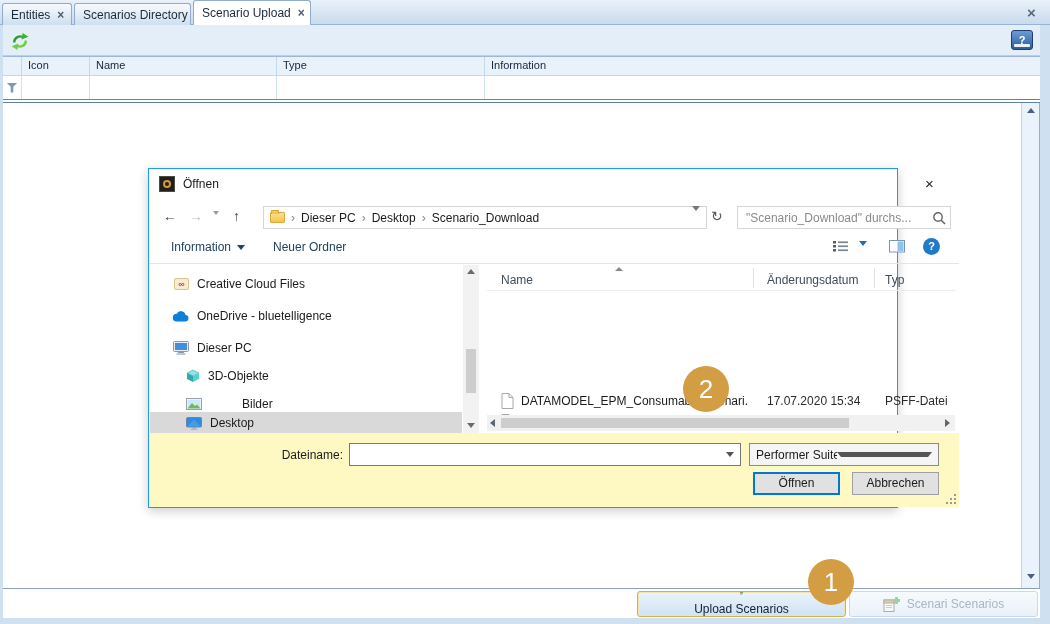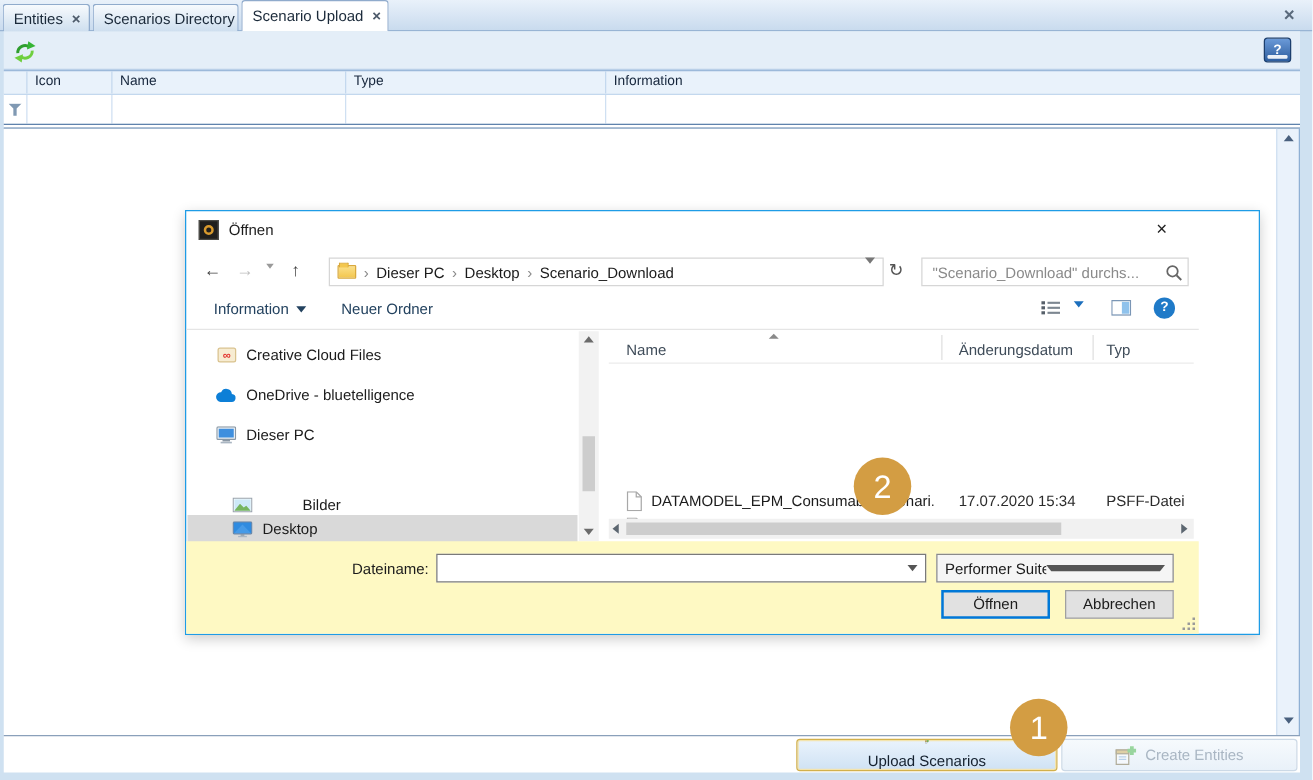--- a/index.html
+++ b/index.html
@@ -65,21 +65,21 @@
                 border:1px solid #ccd9e6; color:#a9b6c3; }
   .btn-create svg { opacity:.45; }
 
   
   .badge { width:46px; height:46px; border-radius:50%; background:#d39d43; color:#fff;
            font-size:26px; line-height:46px; text-align:center; z-index:60; }
   .badge-2 { left:683px; top:366px; }
   .badge-1 { left:808px; top:559px; }
 
   
-  .dialog { left:148px; top:168px; width:860px; height:340px; background:#fff;
+  .dialog { left:148px; top:168px; width:750px; height:340px; background:#fff;
             border:1px solid #1e9ce6; box-shadow:0 3px 10px rgba(0,0,0,.2); z-index:20; color:#1b1b1b; }
   .dlg-title { left:0; top:0; width:100%; height:30px; }
   .app-ico { left:10px; top:7px; width:16px; height:16px; background:#201f1d; border:1px solid #4a4a46;
              display:flex; align-items:center; justify-content:center; }
   .app-ico span { width:8px; height:8px; border:2px solid #d89a2e; border-radius:50%; display:block; }
   .dlg-title-text { left:34px; top:8px; }
   .dlg-close { left:776px; top:6px; font-size:15px; color:#222; }
 
   
   .nav-glyph { font-size:14px; color:#444; top:39px; }
@@ -230,21 +230,21 @@
     </div>
     <div class="abs action-btn btn-create">
       <svg width="17" height="16" viewBox="0 0 17 16">
         <rect x="1" y="4" width="10" height="11.5" fill="#fff" stroke="#6b5a2a"></rect>
         <rect x="1" y="4" width="10" height="3" fill="#c9a23f" stroke="#6b5a2a"></rect>
         <rect x="3" y="9" width="6" height="1" fill="#7aa7d6"></rect>
         <rect x="3" y="11" width="6" height="1" fill="#7aa7d6"></rect>
         <rect x="12" y="1" width="3" height="7" fill="#2fae2f"></rect>
         <rect x="10" y="3" width="7" height="3" fill="#2fae2f"></rect>
       </svg>
-      <span>Create Entities</span>
+      <span>Scenari Scenarios</span>
     </div>
   </div>
 
   <div class="abs dialog">
 
     <div class="abs dlg-title">
       <div class="abs app-ico">
           <span></span>
         </div>
       <span class="abs dlg-title-text">Öffnen</span>
@@ -317,20 +317,28 @@
     </div>
     <div class="abs side-item" style="top:168px;">
       <svg width="16" height="14" viewBox="0 0 16 14" style="margin-left:23px;">
         <rect x="0.5" y="0.5" width="15" height="10" rx="1" fill="#e8eef3" stroke="#8b98a5"></rect>
         <rect x="2" y="2" width="12" height="7" fill="#3f8fde"></rect>
         <rect x="5" y="10.8" width="6" height="1.4" fill="#8b98a5"></rect>
         <rect x="3.5" y="12.4" width="9" height="1.4" fill="#aab6c2"></rect>
       </svg>
       <span>Dieser PC</span>
     </div>
+    <div class="abs side-item" style="top:196px;">
+      <svg width="14" height="14" viewBox="0 0 14 14" style="margin-left:36px;">
+        <polygon points="7,1 13,4 7,7 1,4" fill="#8fe5e5" stroke="#2f9f9f" stroke-width="0.5"></polygon>
+        <polygon points="1,4 7,7 7,13 1,10" fill="#2fa9a9"></polygon>
+        <polygon points="13,4 7,7 7,13 13,10" fill="#5cd0d0"></polygon>
+      </svg>
+      <span>3D-Objekte</span>
+    </div>
     <div class="abs side-item" style="top:224px;gap:40px;">
       <svg width="16" height="12" viewBox="0 0 16 12" style="margin-left:36px;">
         <rect x="0.5" y="0.5" width="15" height="11" fill="#fff" stroke="#98a2ac"></rect>
         <rect x="1.5" y="1.5" width="13" height="9" fill="#cde9f7"></rect>
         <polygon points="1.5,10.5 6,5 9,8 11,6.5 14.5,10.5" fill="#76b55e"></polygon>
       </svg>
       <span>Bilder</span>
     </div>
     <div class="abs side-item selected" style="top:243px;">
       <svg width="16" height="13" viewBox="0 0 16 13" style="margin-left:36px;">

